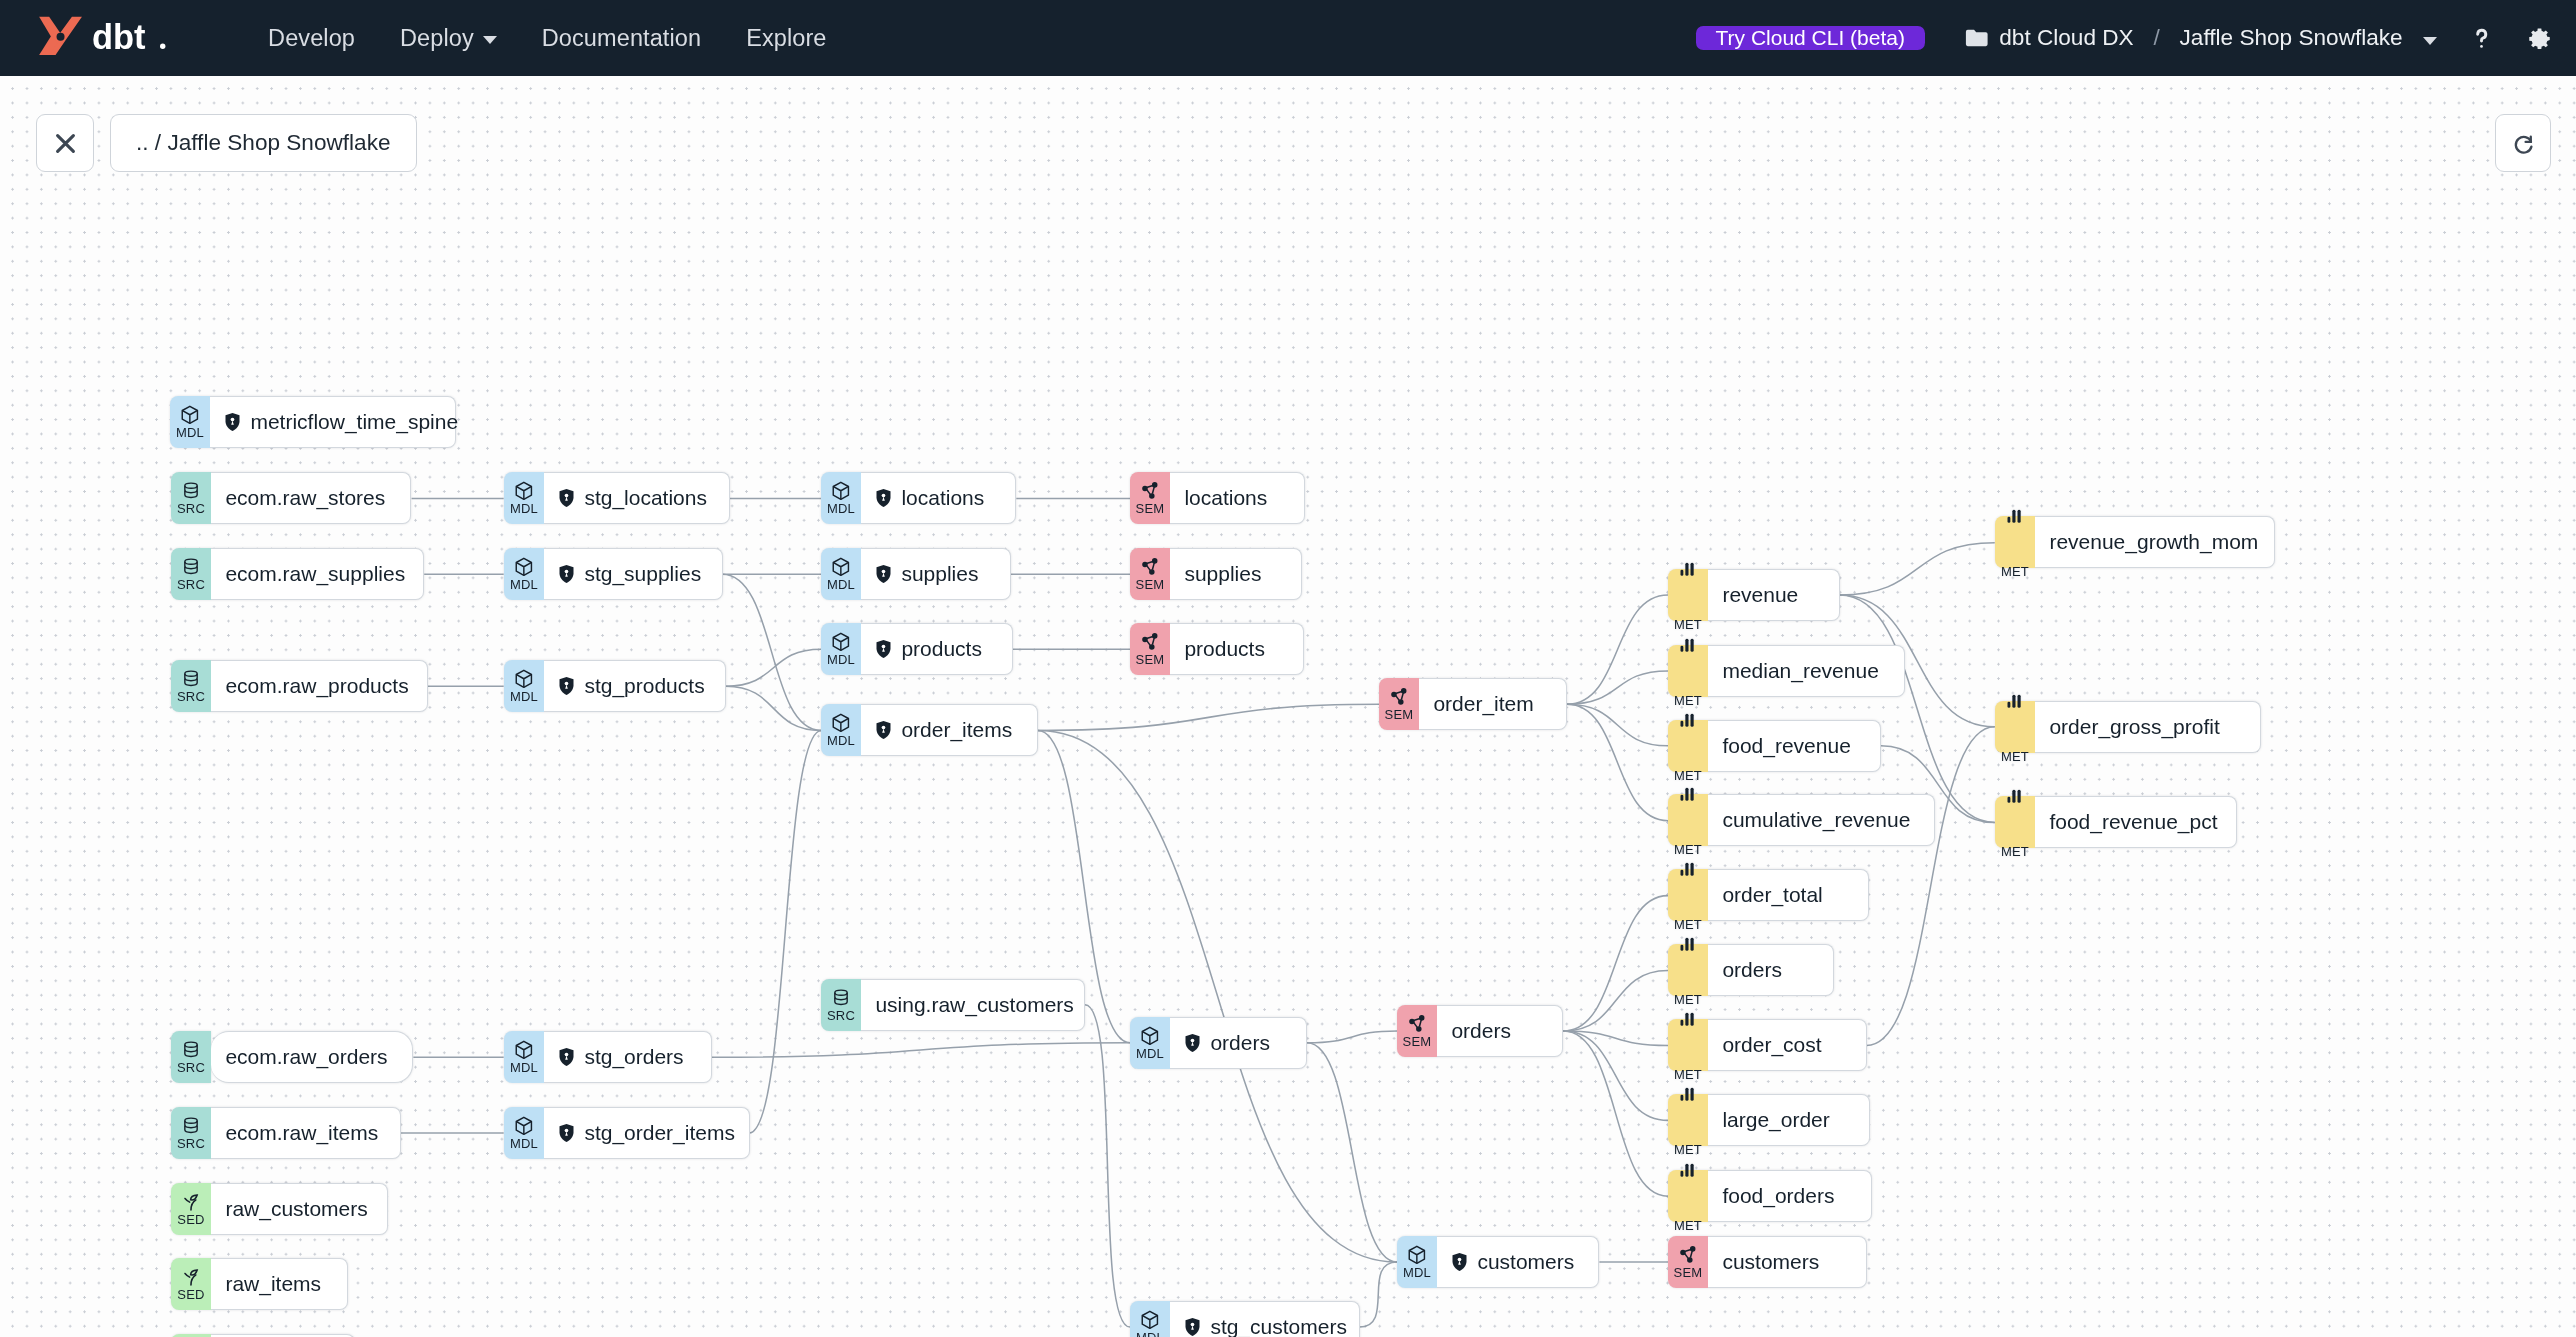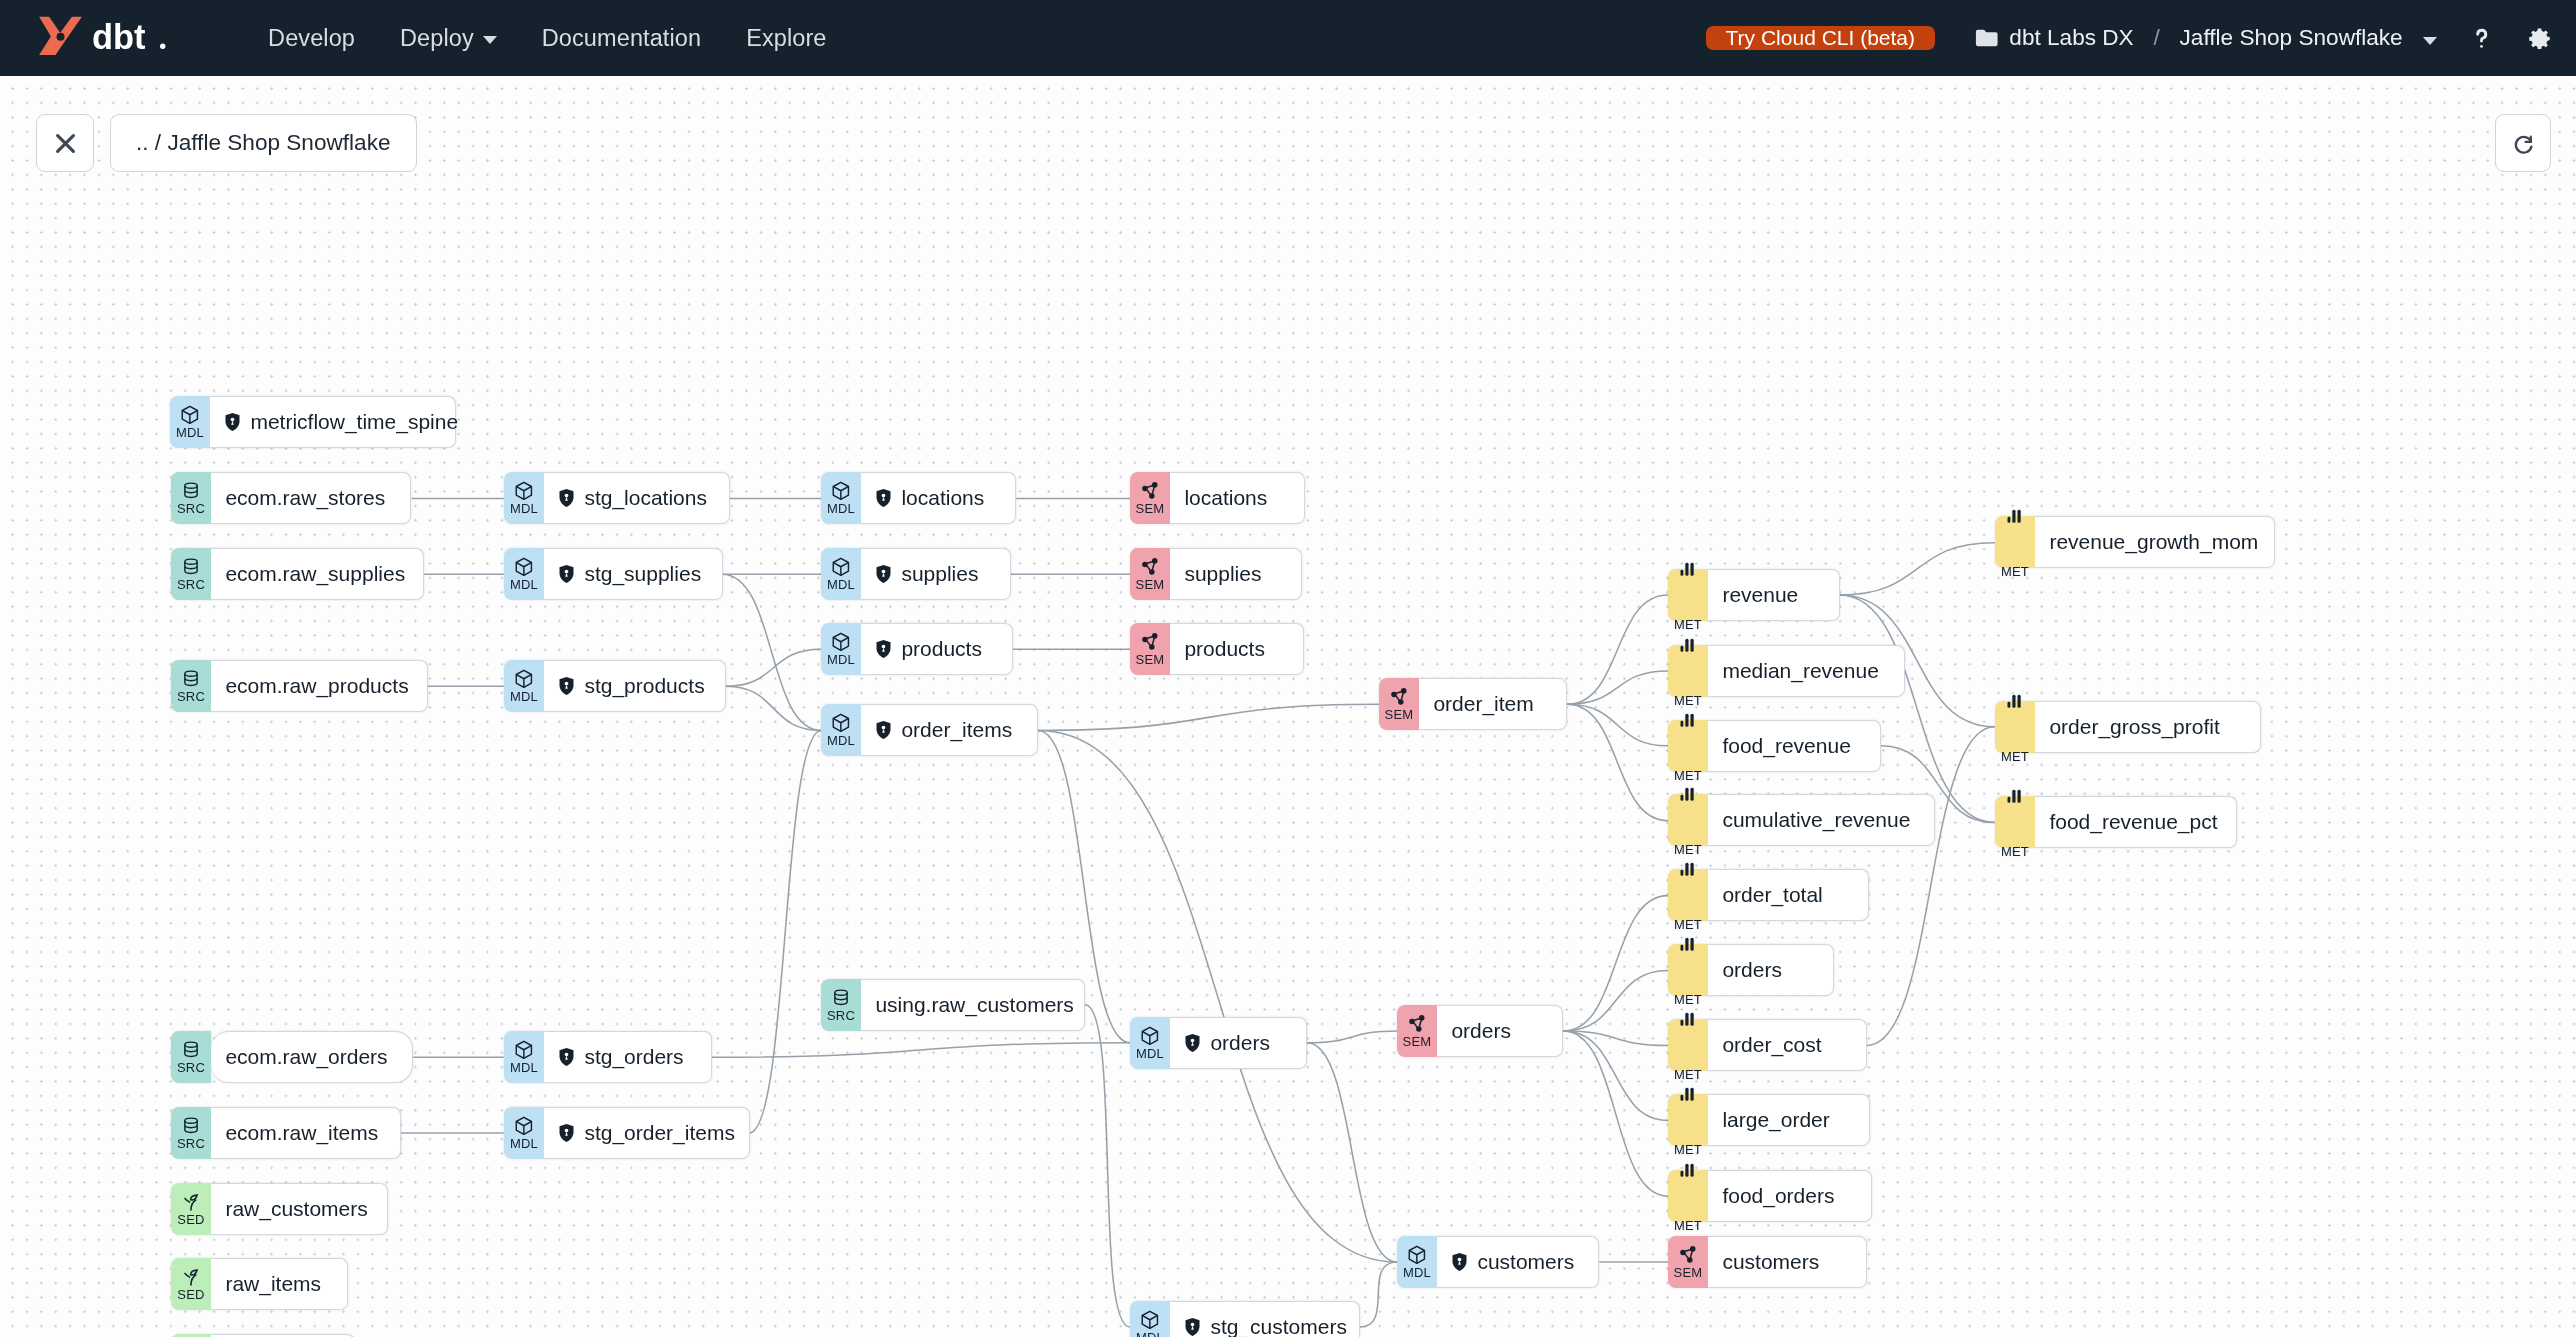--- a/index.html
+++ b/index.html
@@ -30,21 +30,21 @@
   #nav-develop { margin-left: 69px; }
   .caret-d {
     display:inline-block; width:0; height:0;
     border-left: 7.2px solid transparent; border-right: 7.2px solid transparent;
     border-top: 8.1px solid #d9dde3; position: relative; top: 1.8px;
   }
   #nav-right {
     margin-left: auto; display: flex; align-items: center; margin-right: 23.5px; gap: 0;
   }
   #try-cloud-cli {
-    background: #c2410c; color: #ffffff; font-size: 21px;
+    background: #6d28d9; color: #ffffff; font-size: 21px;
     border: none; border-radius: 7.2px; padding: 0 20px;
     cursor: pointer; font-family: inherit; white-space: nowrap;
   }
   #breadcrumb-account {
     display:flex; align-items:center; gap: 10.8px;
     margin-left: 40px; font-size: 22.6px; color:#eef1f4; white-space: nowrap;
   }
   .bc-sep { color:#8d98a5; margin: 0 9px; font-size: 22.6px; }
   #proj-caret {
     display:inline-block; width:0; height:0; margin-left: 9px;
@@ -166,21 +166,21 @@
     <span>Explore</span>
   </div>
 
   <div id="nav-right">
     <button id="try-cloud-cli">Try Cloud CLI (beta)</button>
 
     <div id="breadcrumb-account">
       <svg width="23.5" height="20" viewBox="0 0 26 22">
         <path d="M1 4a2 2 0 0 1 2-2h7l2.4 2.6H23a2 2 0 0 1 2 2V18a2 2 0 0 1-2 2H3a2 2 0 0 1-2-2Z" fill="#dfe3e8"></path>
       </svg>
-      <span>dbt Labs DX</span>
+      <span>dbt Cloud DX</span>
       <span class="bc-sep">/</span>
       <span>Jaffle Shop Snowflake</span>
       <i id="proj-caret"></i>
     </div>
 
     <div id="help-icon">
       <svg width="27" height="27" viewBox="0 0 24 24" fill="none" stroke="#e7eaee" stroke-width="2.6" stroke-linecap="round">
         <path d="M8.6 8.2a3.6 3.6 0 1 1 4.6 3.5c-.9.3-1.2 1-1.2 1.9v.6"></path>
         <circle cx="12" cy="19" r="1.2" fill="#e7eaee" stroke="none"></circle>
       </svg>

